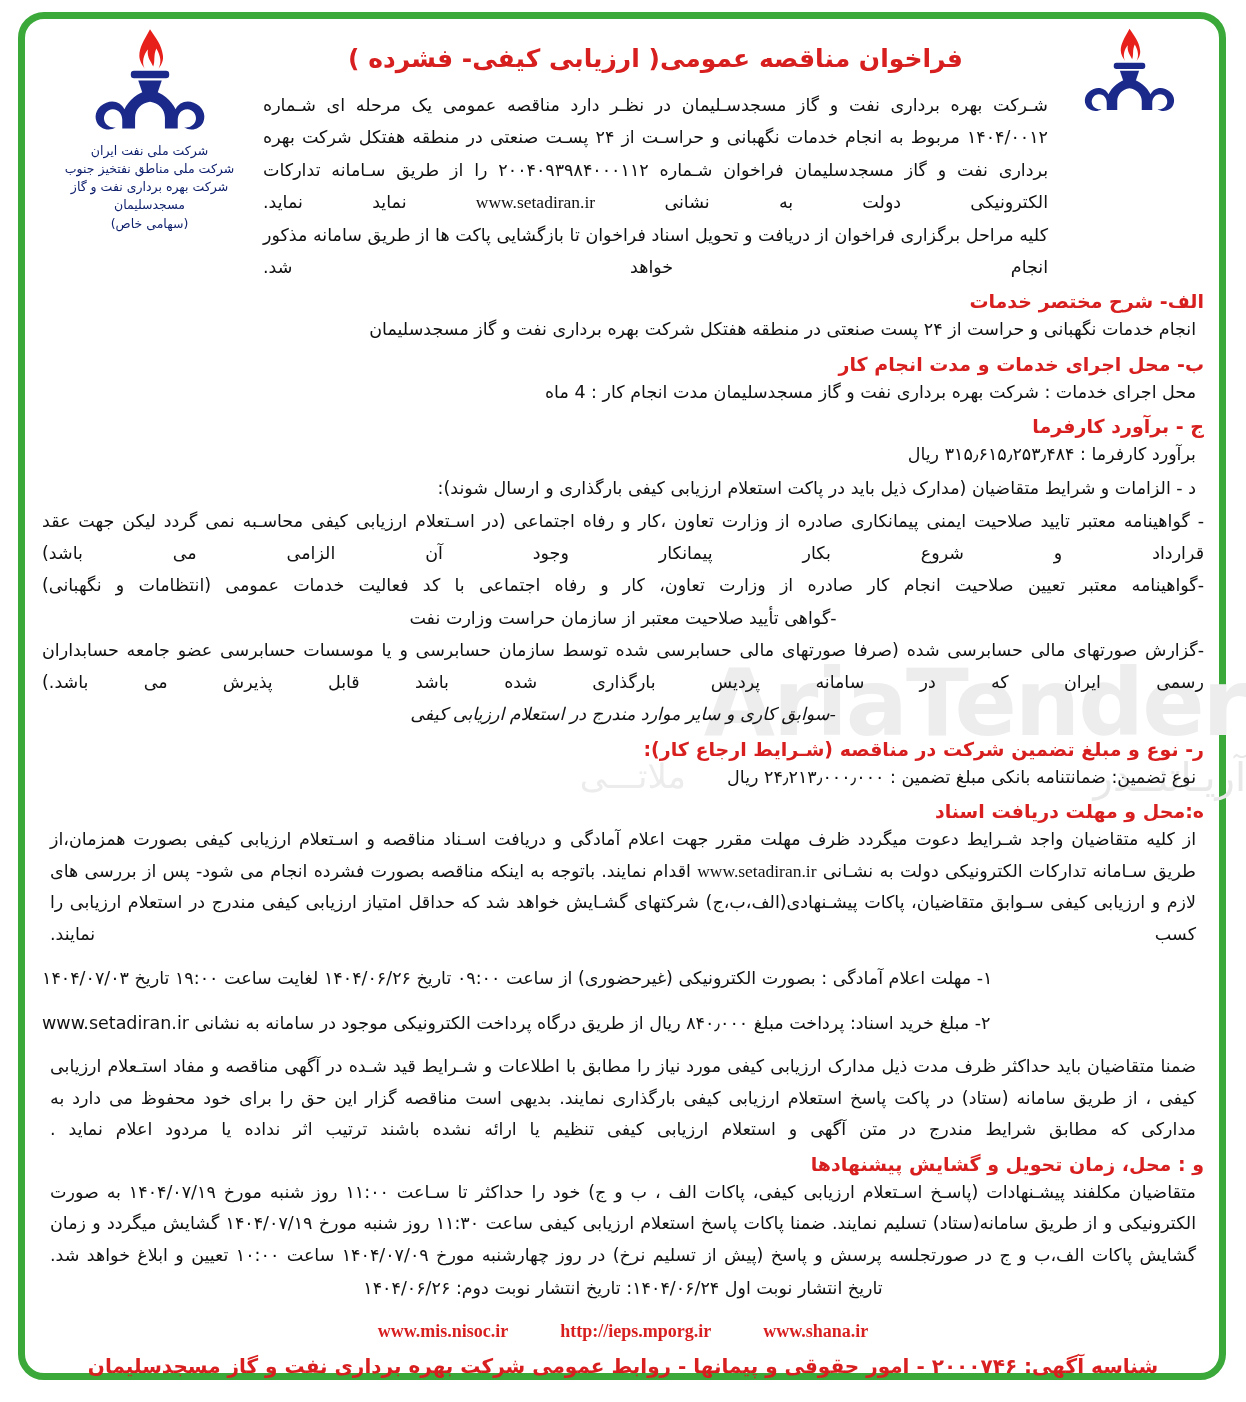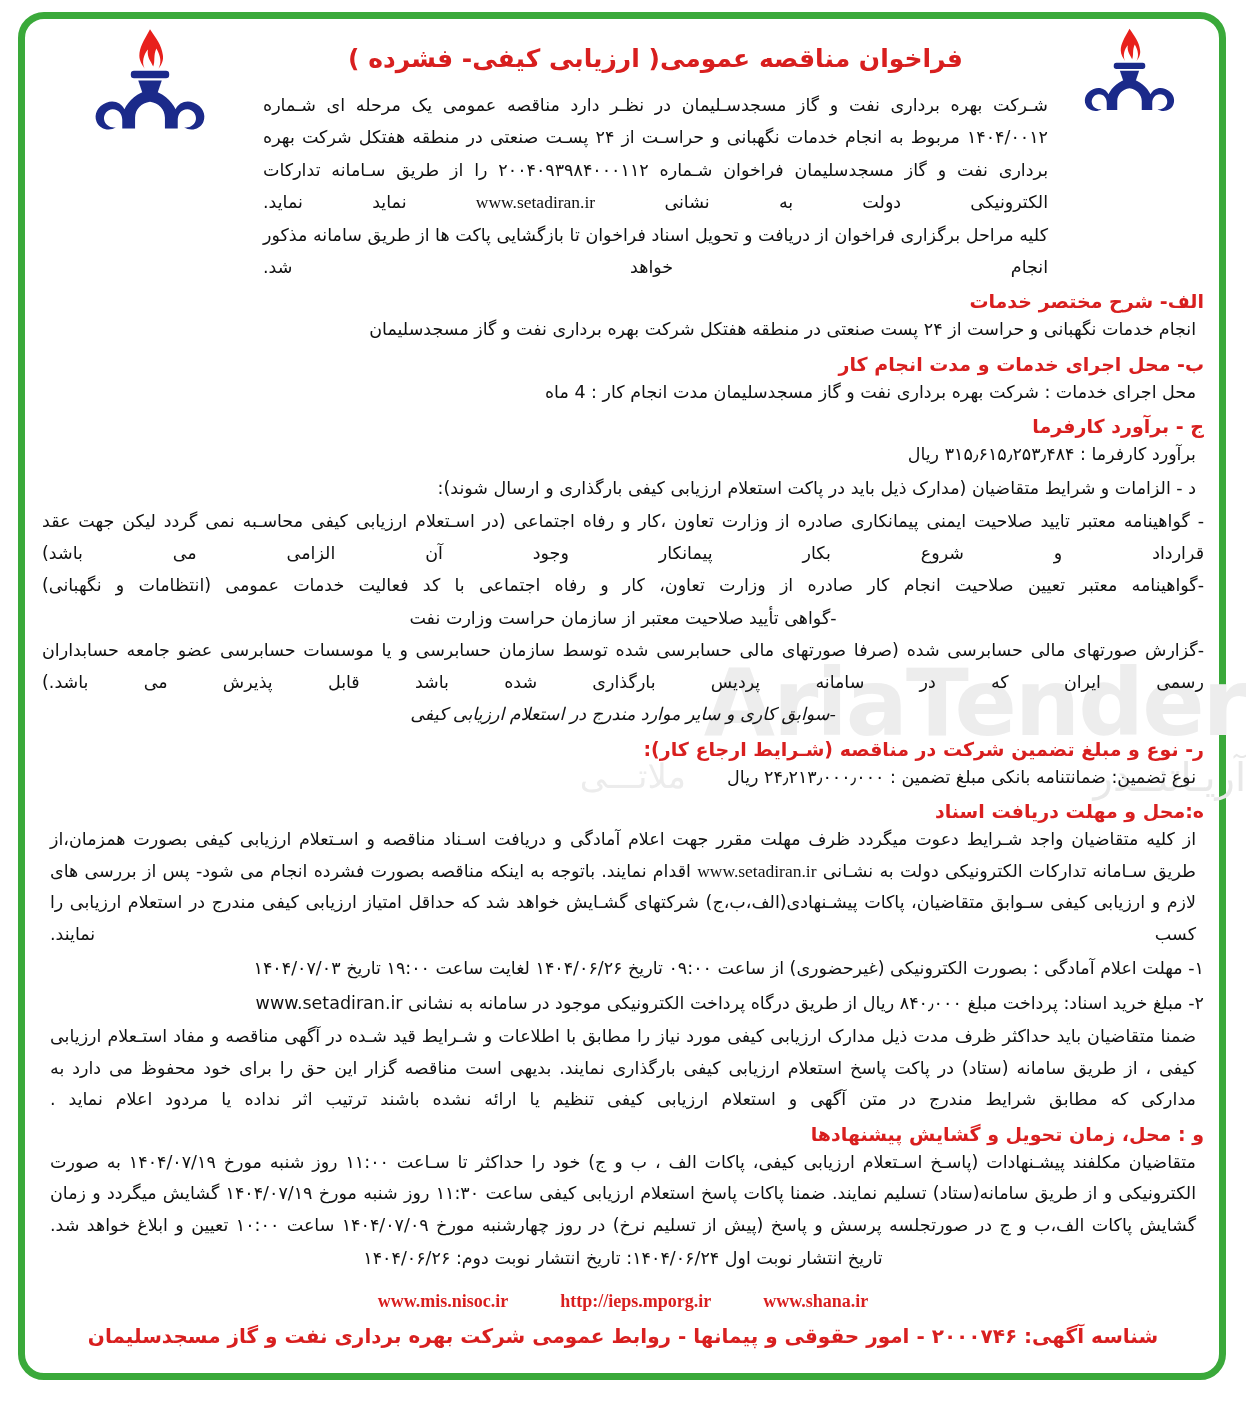--- a/index.html
+++ b/index.html
@@ -171,22 +171,22 @@
   }
   .bullet.short {
     text-align: right;
     text-align-last: right;
   }
   .num-item {
     direction: rtl;
     font-size: 17.5px;
     line-height: 1.85;
     color: #111;
-    margin: 2px 0;
-    text-align: right;
+    margin: 12px 0;
+    text-align: left;
   }
 
   
   .footer {
     margin-top: 16px;
     text-align: center;
   }
   .footer-links {
     display: flex;
     justify-content: center;
@@ -248,20 +248,26 @@
       <div class="logo-block left-block">
         <svg class="logo-svg" width="128" height="112" viewBox="0 0 120 105">
           <path d="M60 3 C54 14 50 20 50 28 C50 33 53 37 55 40 C52 34 54 27 58 22 C57 30 61 33 63 38 C65 33 63 27 66 21 C70 28 71 34 68 40 C71 36 73 32 72 27 C71 18 66 12 60 3 Z" fill="#e8201c"></path>
           <rect x="42" y="42" width="36" height="7" rx="3" fill="#1b2a8a"></rect>
           <path d="M49 51 h22 l-4 12 h-14 z" fill="#1b2a8a"></path>
           <path d="M60 60 C48 62 40 70 36 78 C33 72 26 69 19 72 C11 75 7 83 10 90 C13 97 22 99 28 95 C23 96 18 93 17 88 C16 83 20 78 25 78 C31 78 34 83 34 88 L34 96 L46 96 L46 86 C46 78 52 72 60 71 C68 72 74 78 74 86 L74 96 L86 96 L86 88 C86 83 89 78 95 78 C100 78 104 83 103 88 C102 93 97 96 92 95 C98 99 107 97 110 90 C113 83 109 75 101 72 C94 69 87 72 84 78 C80 70 72 62 60 60 Z" fill="#1b2a8a"></path>
           <circle cx="24" cy="87" r="4.5" fill="#ffffff"></circle>
           <circle cx="96" cy="87" r="4.5" fill="#ffffff"></circle>
           <circle cx="60" cy="84" r="5" fill="#ffffff"></circle>
         </svg>
+        <div class="logo-caption">
+          <div>شرکت ملی نفت ایران</div>
+          <div>شرکت ملی مناطق نفتخیز جنوب</div>
+          <div>شرکت بهره برداری نفت و گاز مسجدسلیمان</div>
+          <div>(سهامی خاص)</div>
+        </div>
       </div>
     </div>
 
     <div class="section-head">الف- شرح مختصر خدمات</div>
     <div class="para">انجام خدمات نگهبانی و حراست از ۲۴ پست صنعتی در منطقه هفتکل شرکت بهره برداری نفت و گاز مسجدسلیمان</div>
 
     <div class="section-head">ب- محل اجرای خدمات و مدت انجام کار</div>
     <div class="para">محل اجرای خدمات : شرکت بهره برداری نفت و گاز مسجدسلیمان مدت انجام کار : 4 ماه</div>
 
     <div class="section-head">ج - برآورد کارفرما</div>

